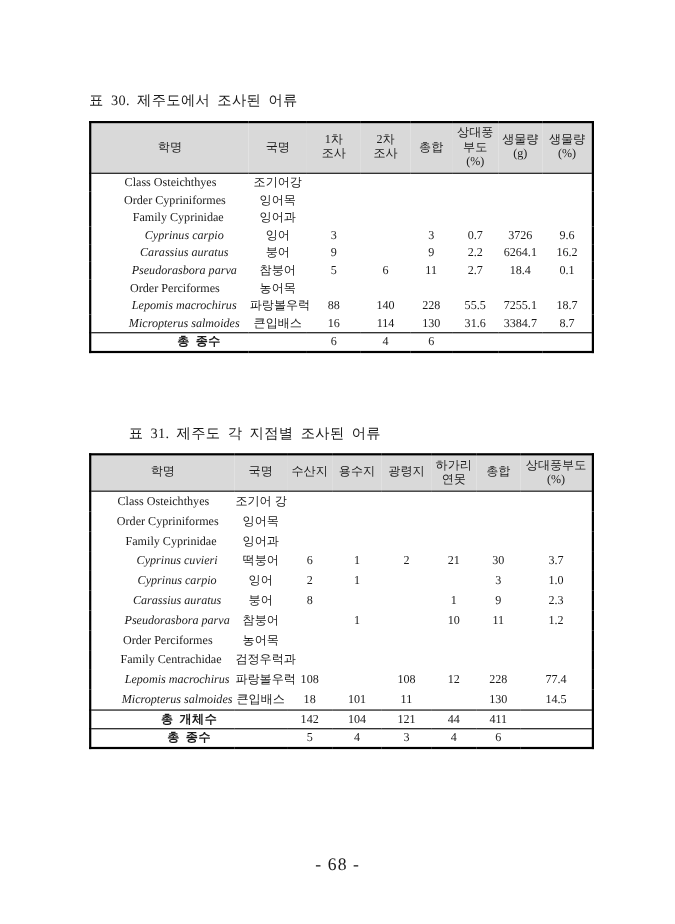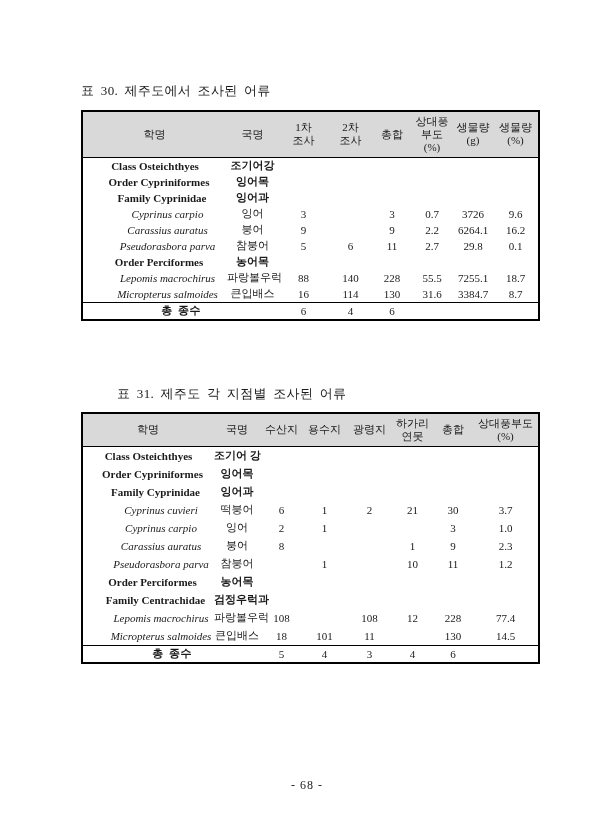--- a/index.html
+++ b/index.html
@@ -47,32 +47,32 @@
   }
   #table-30 tbody td { height: 16px; }
   #table-31 tbody td { height: 18px; }
 
   .name-cell { text-align: left; }
   .lvl0 .name-cell { padding-left: 2px; }
   .lvl1 .name-cell { padding-left: 10px; }
   .lvl2 .name-cell { padding-left: 16px; }
   .lvl3 .name-cell { padding-left: 27px; }
 
-  tr.taxon .name-cell, tr.taxon .korean-cell { font-weight: bold; text-align: center; }
+  tr.taxon .name-cell, tr.taxon .korean-cell { font-weight: normal; text-align: center; }
   tr.species .name-cell { font-style: italic; }
 
   .datatable tfoot td {
     border-top: 1px solid #000;
     height: 16px;
   }
   .total-label { font-weight: bold; letter-spacing: 0.5px; word-spacing: 2px; }
 
   .page-number {
     position: absolute; top: 778px; left: 0; width: 614px;
-    text-align: center; font-size: 12px; letter-spacing: 1px;
+    text-align: center; font-size: 16px; letter-spacing: 1px;
   }
 </style>
 </head>
 <body>
 
 <div class="page">
 
   <div class="table-title" id="title-30">표 30. 제주도에서 조사된 어류</div>
 
   <table class="datatable" id="table-30">
@@ -155,21 +155,21 @@
           <td>6264.1</td>
           <td>16.2</td>
         </tr>
         <tr class="species lvl3">
           <td class="name-cell">Pseudorasbora parva</td>
           <td class="korean-cell">참붕어</td>
           <td>5</td>
           <td>6</td>
           <td>11</td>
           <td>2.7</td>
-          <td>29.8</td>
+          <td>18.4</td>
           <td>0.1</td>
         </tr>
         <tr class="taxon lvl1">
           <td class="name-cell">Order Perciformes</td>
           <td class="korean-cell">농어목</td>
           <td></td>
           <td></td>
           <td></td>
           <td></td>
           <td></td>
@@ -343,20 +343,29 @@
           <td>18</td>
           <td>101</td>
           <td>11</td>
           <td></td>
           <td>130</td>
           <td>14.5</td>
         </tr>
       </tbody>
     <tfoot>
         <tr>
+          <td colspan="2" class="total-label">총 개체수</td>
+          <td>142</td>
+          <td>104</td>
+          <td>121</td>
+          <td>44</td>
+          <td>411</td>
+          <td></td>
+        </tr>
+        <tr>
           <td colspan="2" class="total-label">총 종수</td>
           <td>5</td>
           <td>4</td>
           <td>3</td>
           <td>4</td>
           <td>6</td>
           <td></td>
         </tr>
       </tfoot>
   </table>

